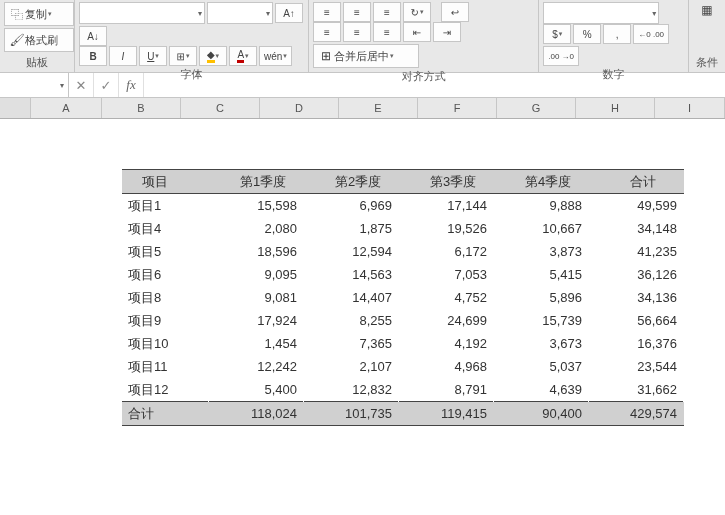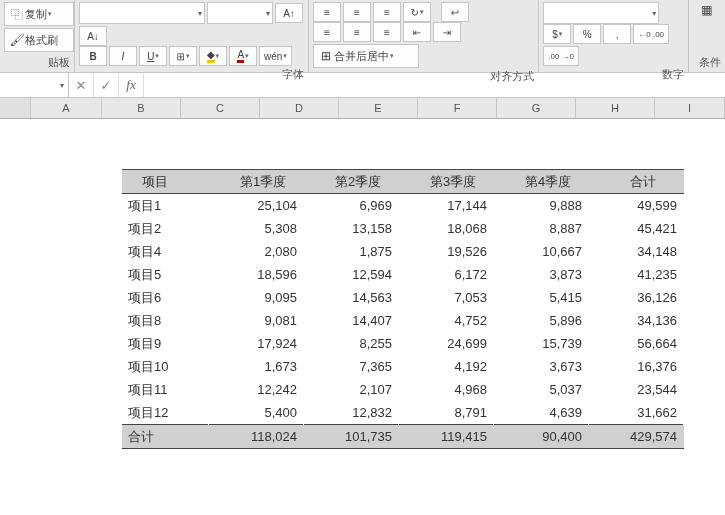--- a/index.html
+++ b/index.html
@@ -5,21 +5,21 @@
   html,body{margin:0;padding:0;font-family:"Microsoft YaHei",Arial,sans-serif;font-size:12px;background:#f0f0f0;color:#333;}
   .app{width:725px;height:515px;background:#fff;overflow:hidden;position:relative;}
   
   .ribbon{background:#e8e8e8;border-bottom:1px solid #c6c6c6;height:72px;display:flex;}
   .rgroup{border-right:1px solid #c6c6c6;padding:2px 4px 0 4px;display:flex;flex-direction:column;justify-content:space-between;}
   .rgroup .ctrl{display:flex;flex-wrap:wrap;gap:2px;align-items:center;}
   .btn{height:22px;min-width:22px;padding:0 4px;background:#fdfdfd;border:1px solid #c6c6c6;display:flex;align-items:center;justify-content:center;font-size:11px;color:#444;}
   .btn.small{height:18px;min-width:18px;font-size:10px;}
   .sel{height:20px;border:1px solid #c6c6c6;background:#fff;font-size:11px;padding:0 10px 0 4px;display:flex;align-items:center;position:relative;}
   .sel:after{content:"▾";position:absolute;right:2px;font-size:8px;color:#666;}
-  .glabel{text-align:right;font-size:11px;color:#555;padding:1px 0 2px;}
+  .glabel{text-align:center;font-size:11px;color:#555;padding:1px 0 2px;}
   .icon{width:16px;height:16px;display:inline-flex;align-items:center;justify-content:center;font-size:12px;color:#444;}
   .drop{font-size:7px;color:#666;margin-left:1px;}
   
   .fbar{height:24px;background:#fff;border-bottom:1px solid #c6c6c6;display:flex;align-items:stretch;}
   .namebox{width:60px;border-right:1px solid #c6c6c6;display:flex;align-items:center;padding:0 4px;background:#fff;}
   .namebox:after{content:"▾";font-size:8px;margin-left:auto;color:#666;}
   .fbtn{width:24px;display:flex;align-items:center;justify-content:center;color:#888;border-right:1px solid #e0e0e0;font-size:13px;}
   .fx{font-style:italic;font-family:"Times New Roman",serif;font-size:13px;color:#666;}
   .finput{flex:1;padding:0 4px;display:flex;align-items:center;}
   
@@ -209,33 +209,25 @@
             <th>第1季度</th>
             <th>第2季度</th>
             <th>第3季度</th>
             <th>第4季度</th>
             <th>合计</th>
           </tr>
         </thead>
     <tbody id="body-rows">
           <tr>
             <td class="name">项目1</td>
-            <td>25,104</td>
+            <td>15,598</td>
             <td>6,969</td>
             <td>17,144</td>
             <td>9,888</td>
             <td>49,599</td>
-          </tr>
-          <tr>
-            <td class="name">项目2</td>
-            <td>5,308</td>
-            <td>13,158</td>
-            <td>18,068</td>
-            <td>8,887</td>
-            <td>45,421</td>
           </tr>
           <tr>
             <td class="name">项目4</td>
             <td>2,080</td>
             <td>1,875</td>
             <td>19,526</td>
             <td>10,667</td>
             <td>34,148</td>
           </tr>
           <tr>
@@ -265,21 +257,21 @@
           <tr>
             <td class="name">项目9</td>
             <td>17,924</td>
             <td>8,255</td>
             <td>24,699</td>
             <td>15,739</td>
             <td>56,664</td>
           </tr>
           <tr>
             <td class="name">项目10</td>
-            <td>1,673</td>
+            <td>1,454</td>
             <td>7,365</td>
             <td>4,192</td>
             <td>3,673</td>
             <td>16,376</td>
           </tr>
           <tr>
             <td class="name">项目11</td>
             <td>12,242</td>
             <td>2,107</td>
             <td>4,968</td>

